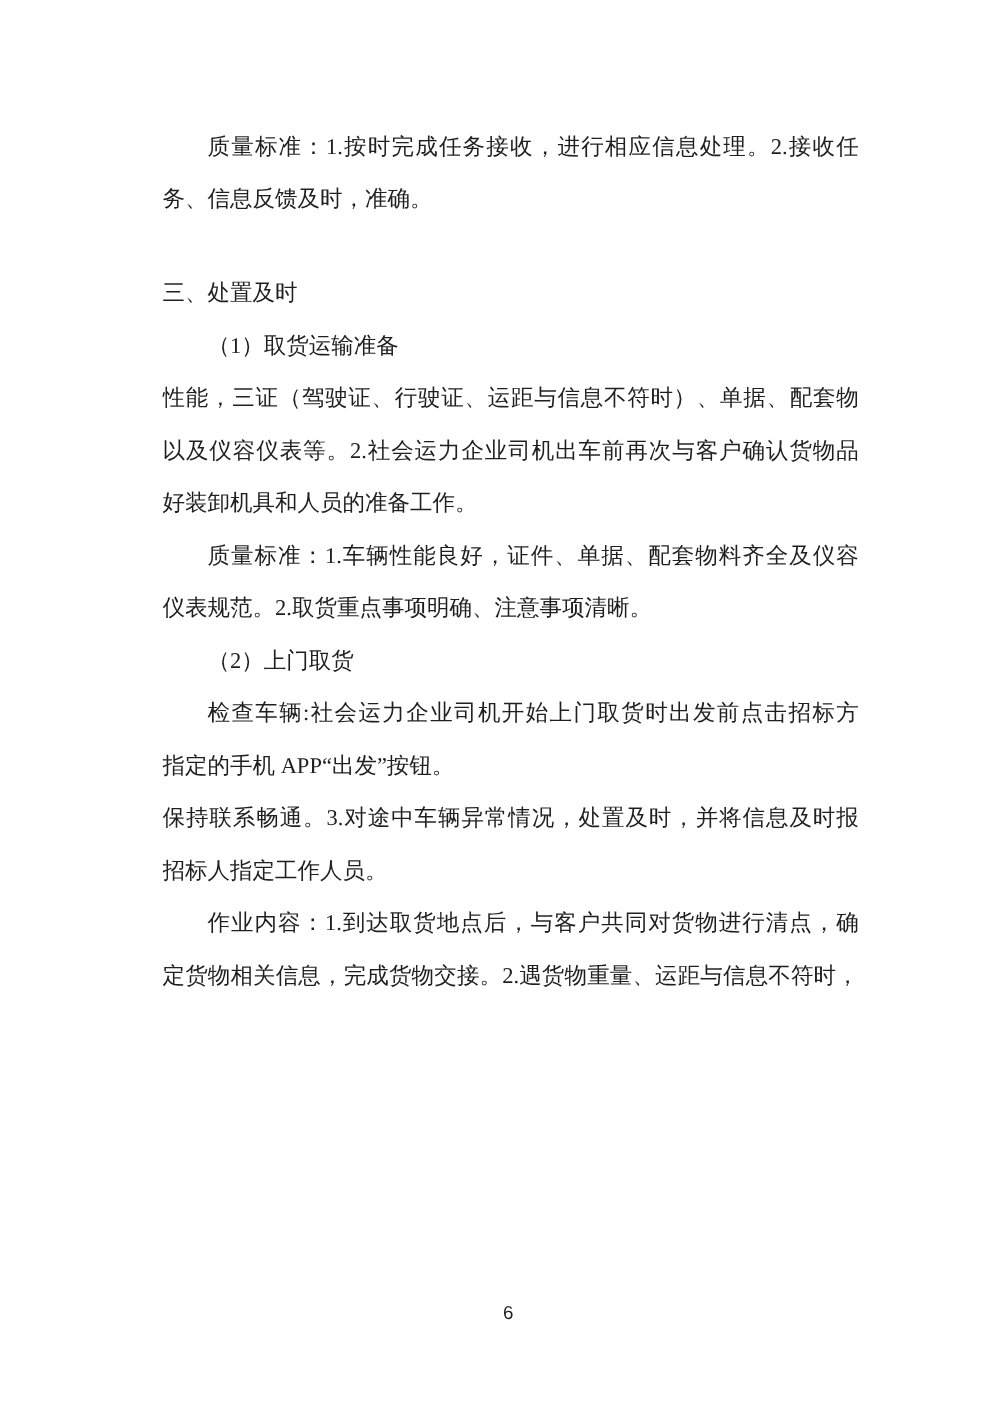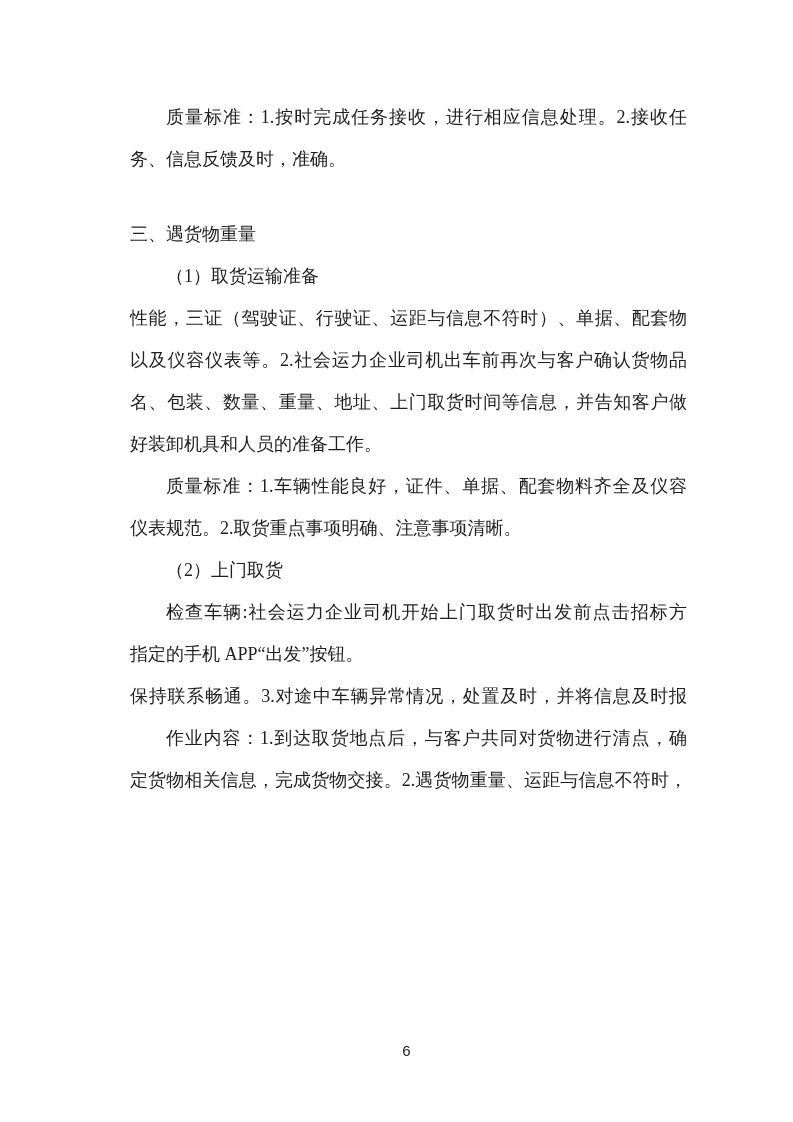--- a/index.html
+++ b/index.html
@@ -62,44 +62,44 @@
 </head>
 <body style="background: rgb(255, 255, 255); color: rgb(31, 31, 31);">
 
 <div class="page">
   <div class="text-block" id="doc-body">
       <div class="para">
         <div class="line fill indent">质量标准：1.按时完成任务接收，进行相应信息处理。2.接收任</div>
         <div class="line">务、信息反馈及时，准确。</div>
       </div>
       <div class="para heading space-before">
-        <div class="line">三、遇货物重量</div>
+        <div class="line">三、处置及时</div>
       </div>
       <div class="para">
         <div class="line indent">（1）取货运输准备</div>
       </div>
       <div class="para">
         <div class="line fill">性能，三证（驾驶证、行驶证、运距与信息不符时）、单据、配套物料</div>
         <div class="line fill">以及仪容仪表等。2.社会运力企业司机出车前再次与客户确认货物品</div>
-        <div class="line fill">名、包装、数量、重量、地址、上门取货时间等信息，并告知客户做</div>
         <div class="line">好装卸机具和人员的准备工作。</div>
       </div>
       <div class="para">
         <div class="line fill indent">质量标准：1.车辆性能良好，证件、单据、配套物料齐全及仪容</div>
         <div class="line">仪表规范。2.取货重点事项明确、注意事项清晰。</div>
       </div>
       <div class="para">
         <div class="line indent">（2）上门取货</div>
       </div>
       <div class="para">
         <div class="line fill indent">检查车辆:社会运力企业司机开始上门取货时出发前点击招标方</div>
         <div class="line">指定的手机 APP“出发”按钮。</div>
       </div>
       <div class="para">
         <div class="line fill">保持联系畅通。3.对途中车辆异常情况，处置及时，并将信息及时报</div>
+        <div class="line">招标人指定工作人员。</div>
       </div>
       <div class="para">
         <div class="line fill indent">作业内容：1.到达取货地点后，与客户共同对货物进行清点，确</div>
         <div class="line fill">定货物相关信息，完成货物交接。2.遇货物重量、运距与信息不符时，</div>
       </div>
     </div>
   <div class="page-number">6</div>
 </div>
 
 </body></html>

